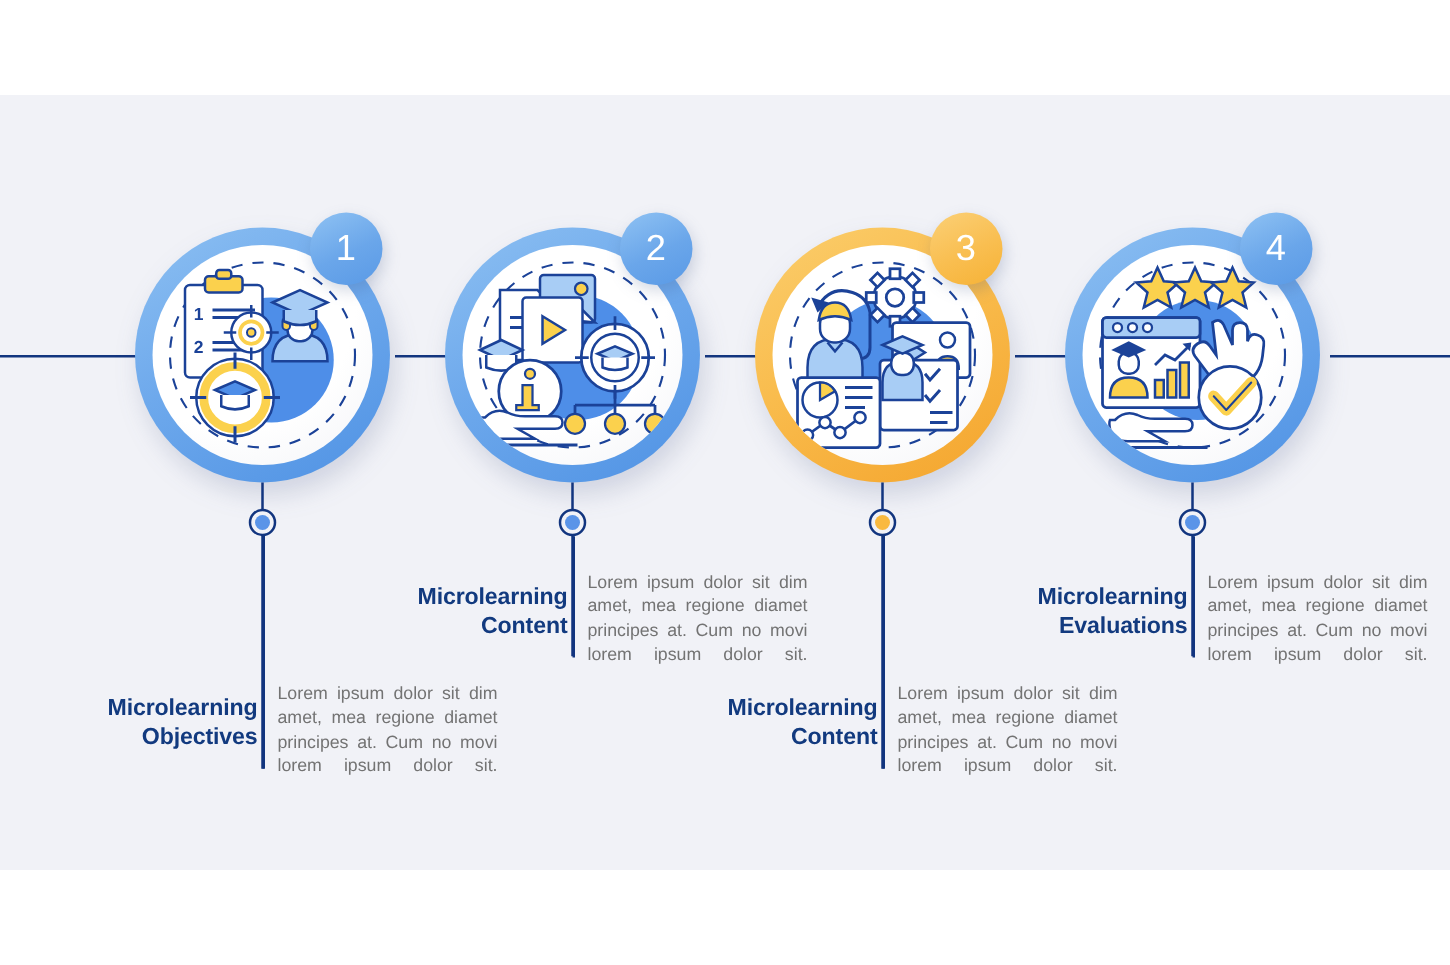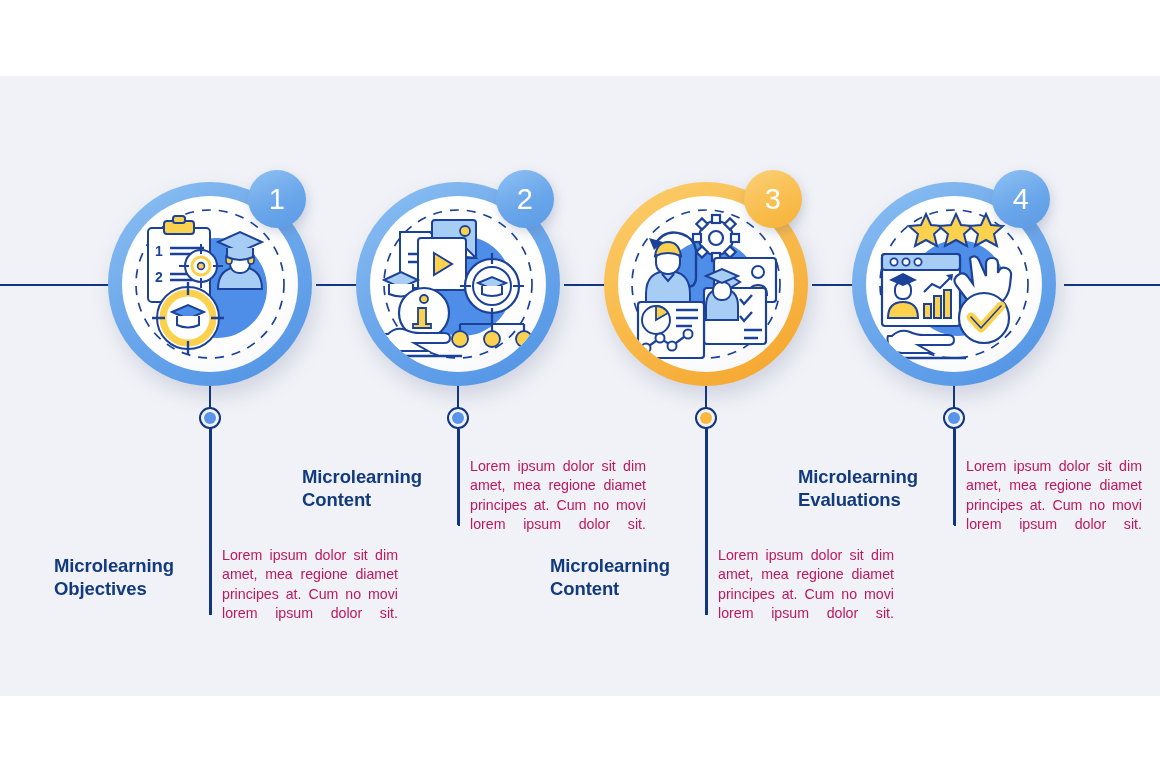--- a/index.html
+++ b/index.html
@@ -95,24 +95,25 @@
   .node i.blue  { background: #5a94e8; }
   .node i.amber { background: #f9b93f; }
 
   
   .textgroup { position: absolute; }
   .heading {
     color: #123a7f;
     font-weight: bold;
     font-size: 18.5px;
     line-height: 23px;
+    text-align: right;
     letter-spacing: -0.1px;
   }
   .bodytext {
-    color: #be185d;
+    color: #737373;
     font-size: 14.2px;
     line-height: 19.4px;
     text-align: justify;
     text-align-last: justify;
   }
   .divider {
     position: absolute;
     width: 2px;
     background: #12357f;
   }

